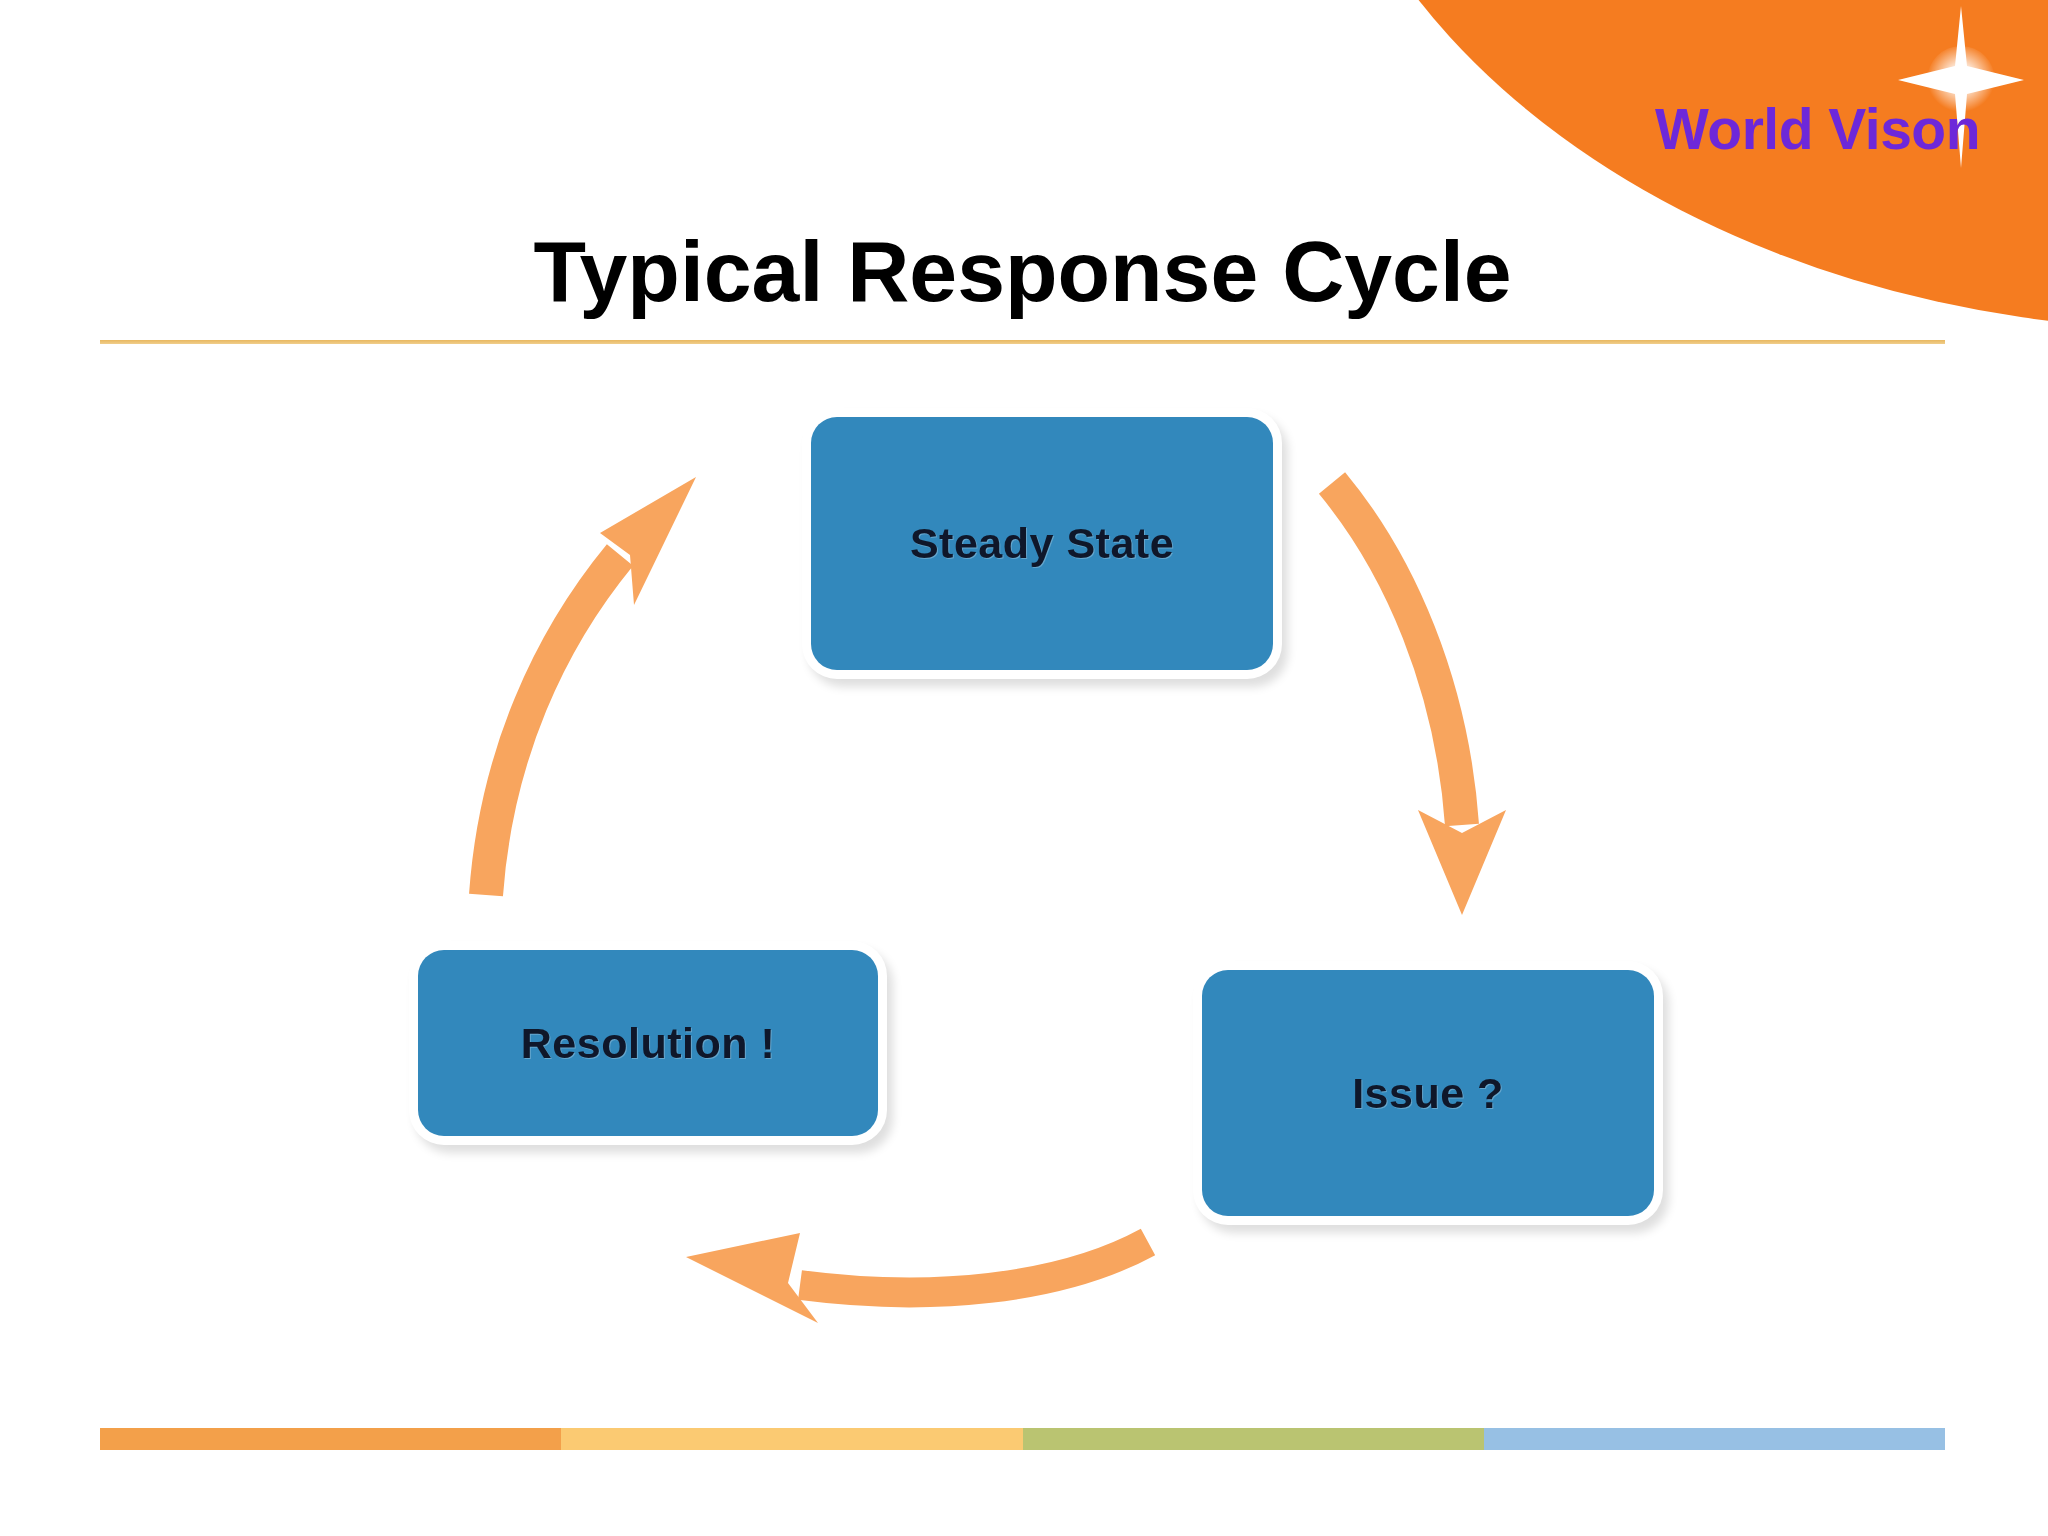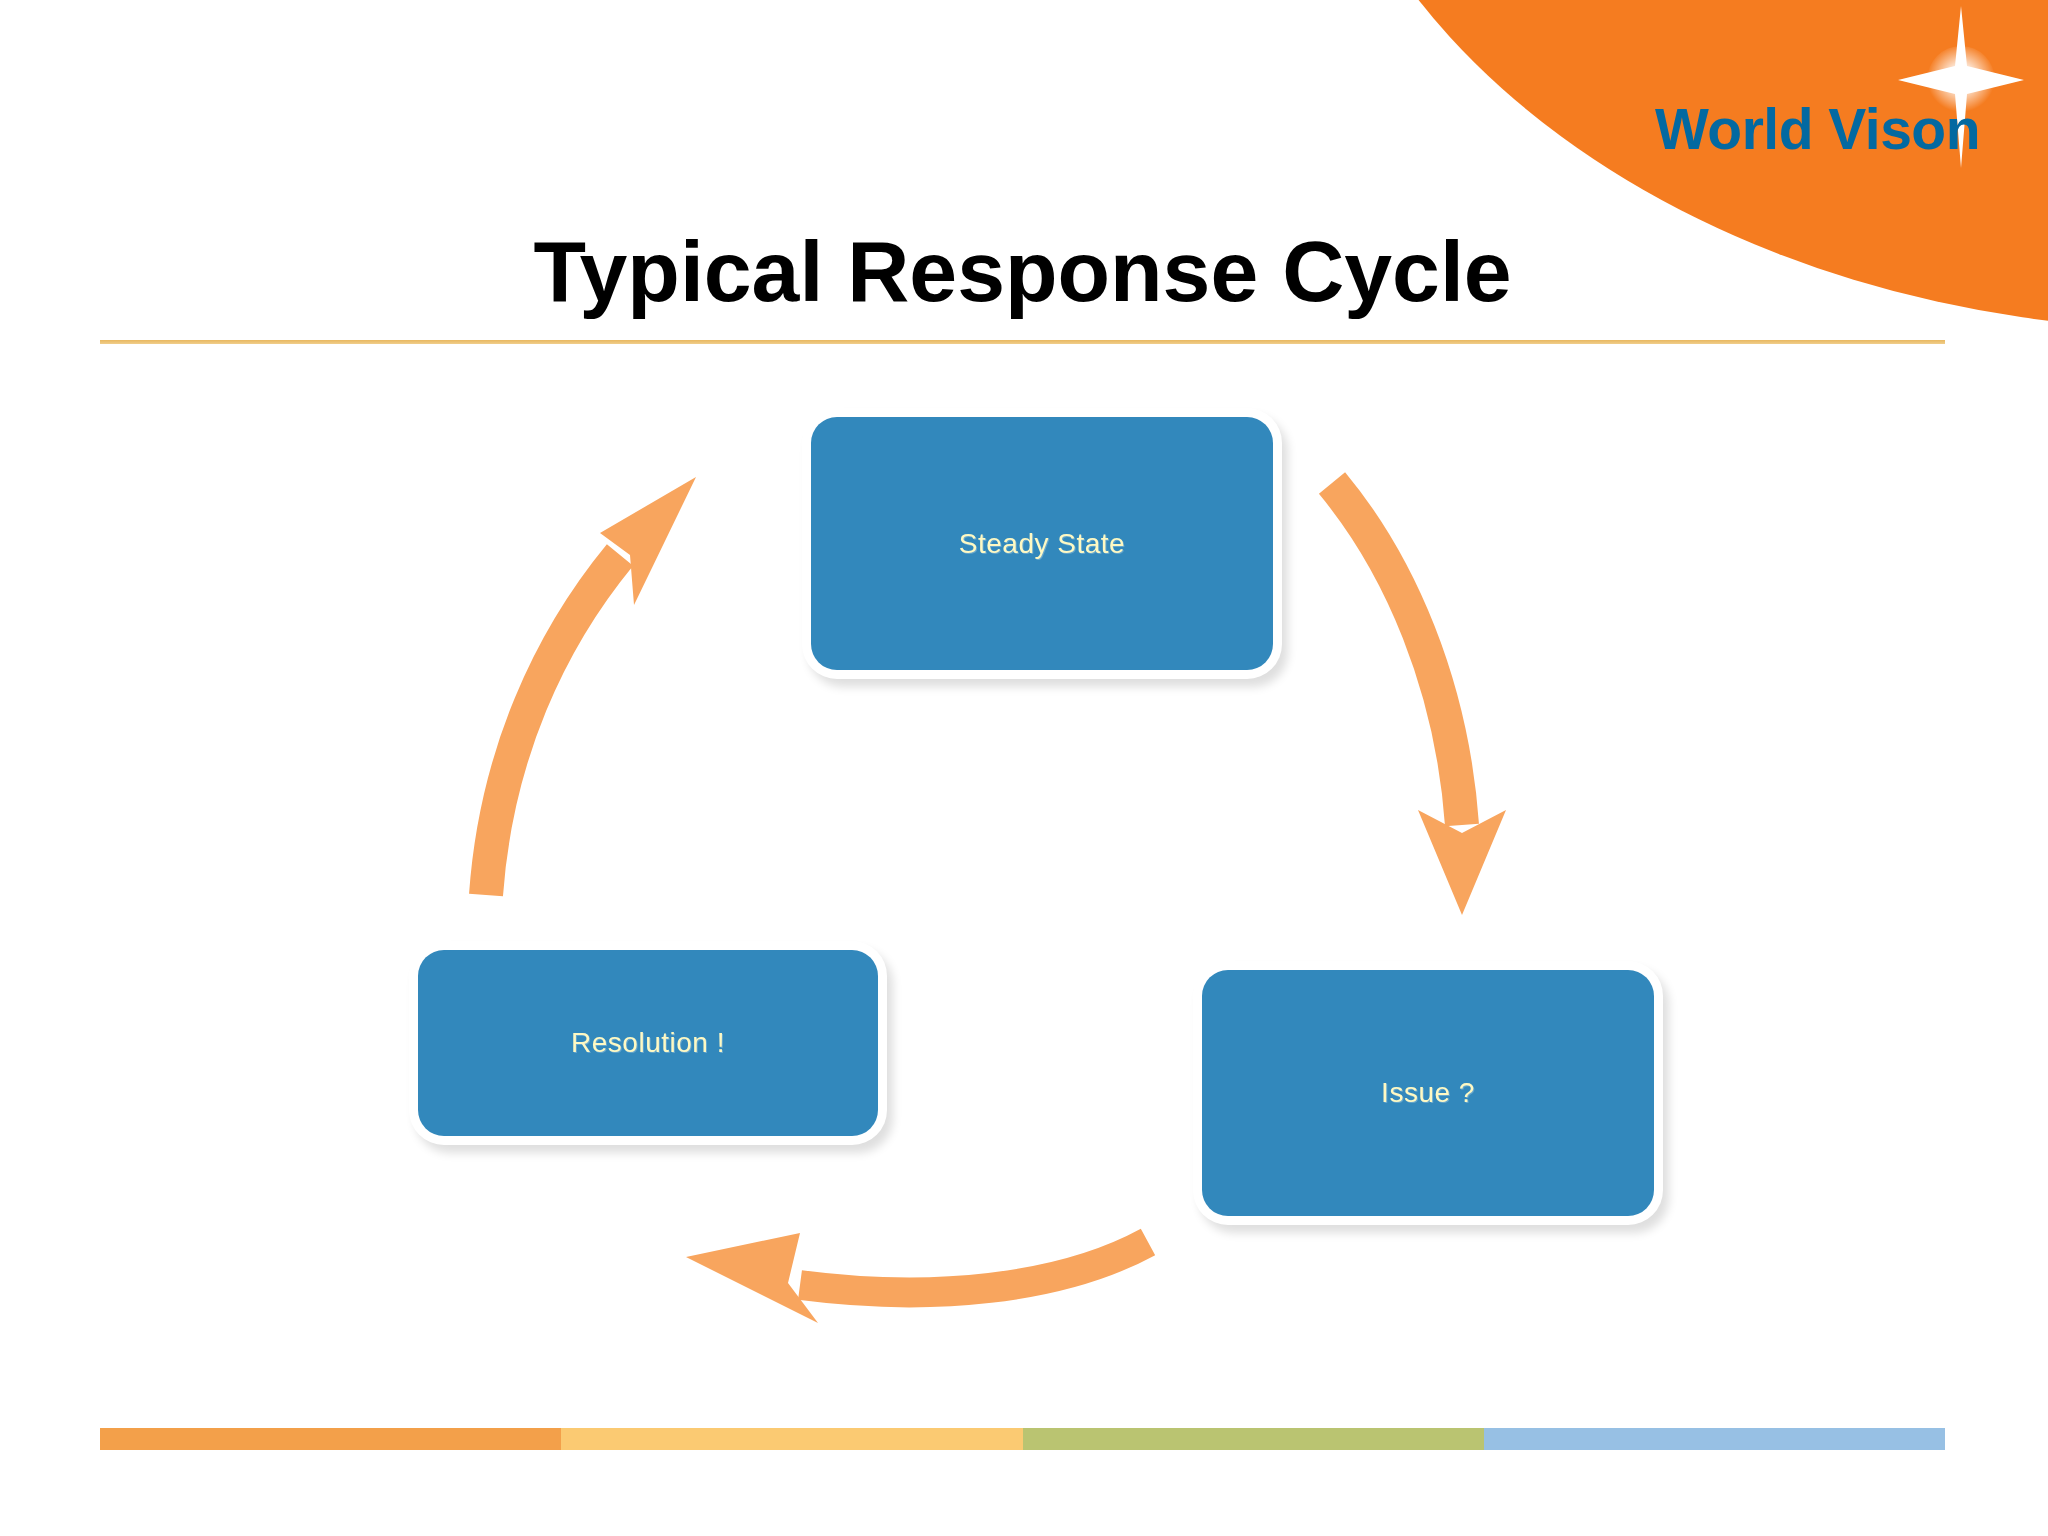--- a/index.html
+++ b/index.html
@@ -45,21 +45,21 @@
     height: 170px;
   }
   .brand-wordmark {
     position: absolute;
     top: 96px;
     right: 68px;
     font-family: "Liberation Sans", sans-serif;
     font-weight: bold;
     font-size: 57px;
     letter-spacing: -0.5px;
-    color: #0369a1;
+    color: #6d28d9;
     white-space: nowrap;
   }
   .wv-o-glyph {
     display: inline-block;
     position: relative;
   }
 
   
   .slide-title {
     position: absolute;
@@ -97,23 +97,23 @@
     border-radius: 26px;
     box-shadow:
       0 0 0 9px #ffffff,
       6px 8px 10px 9px rgba(0,0,0,0.13);
     display: flex;
     align-items: center;
     justify-content: center;
   }
   .node-label {
     font-family: "Liberation Sans", sans-serif;
-    font-weight: normal;
-    font-size: 28px;
-    color: #fef9c3;
+    font-weight: bold;
+    font-size: 43px;
+    color: #0f172a;
     letter-spacing: 0.5px;
     white-space: nowrap;
     text-shadow: 1px 1px 0 rgba(255,255,255,0.25);
   }
   .node-steady {
     left: 711px;
     top: 62px;
     width: 462px;
     height: 253px;
   }

